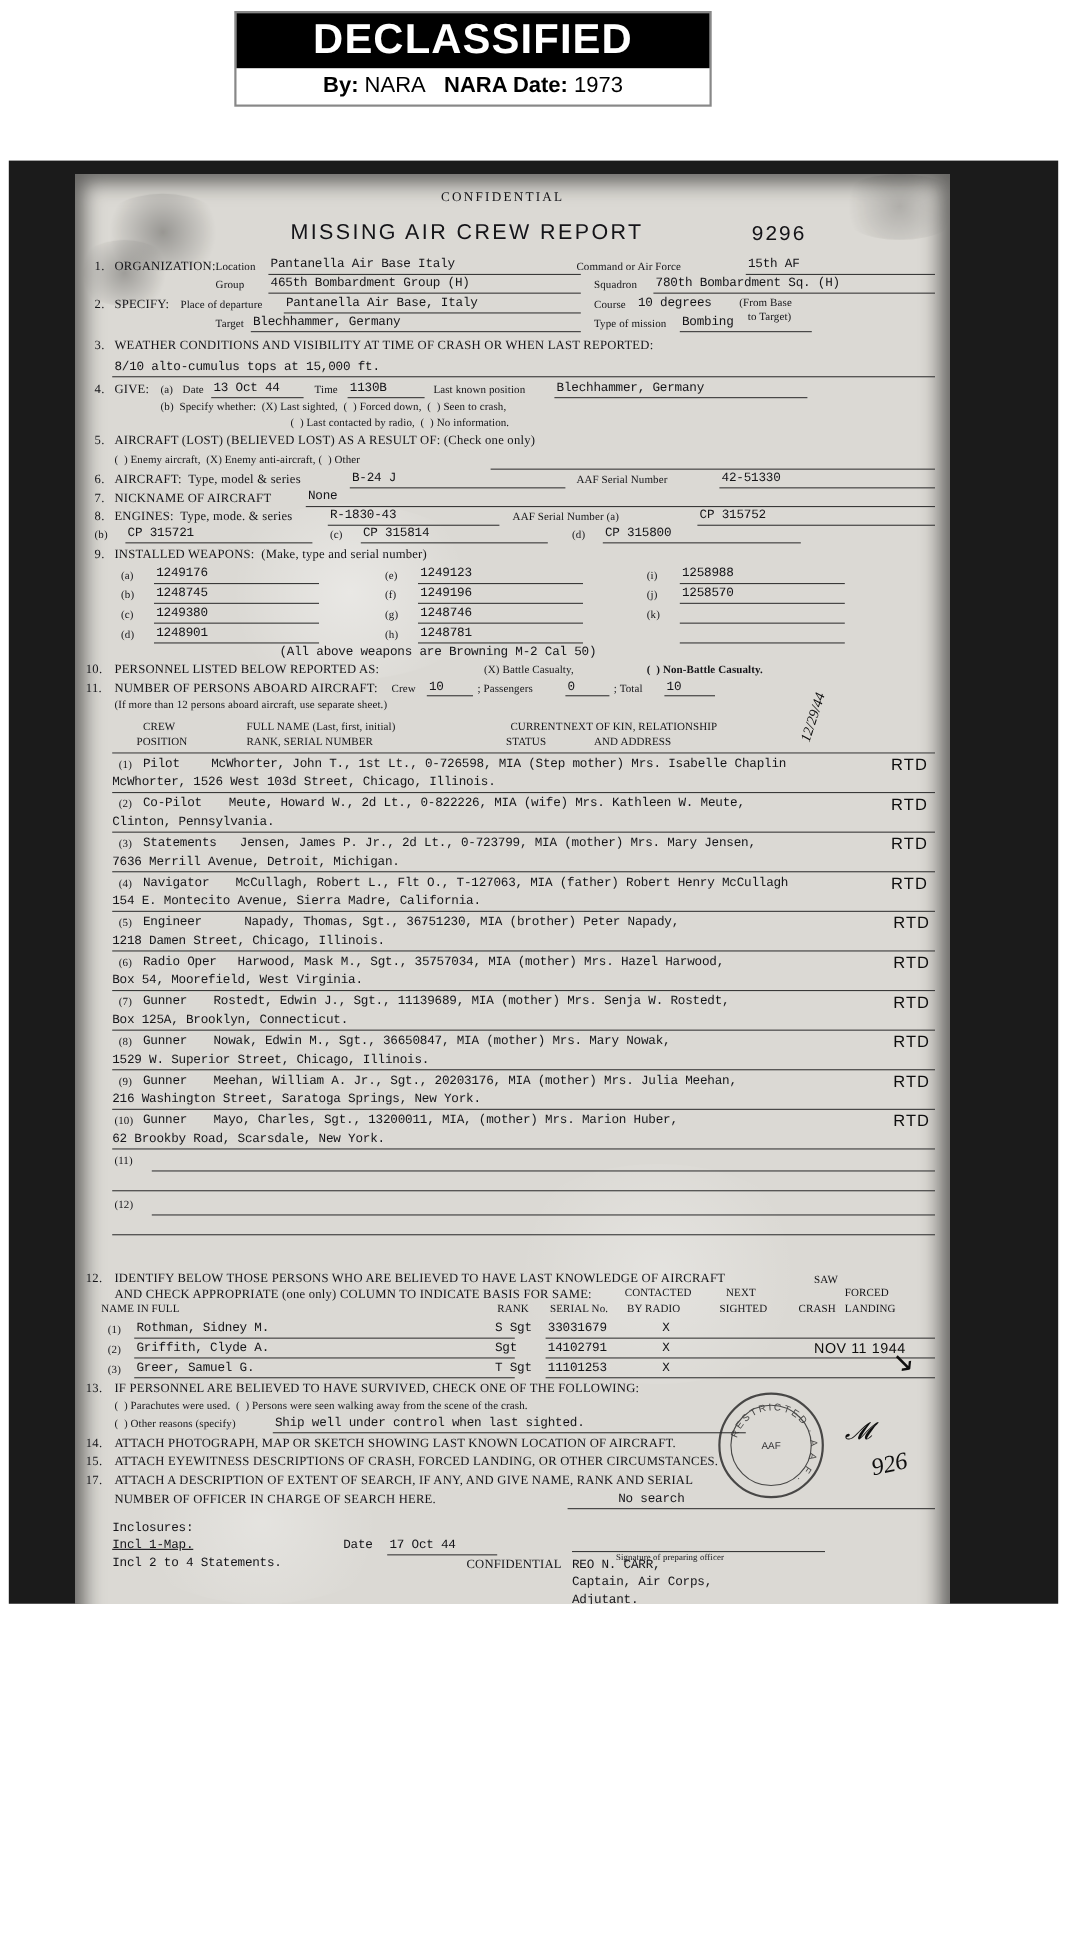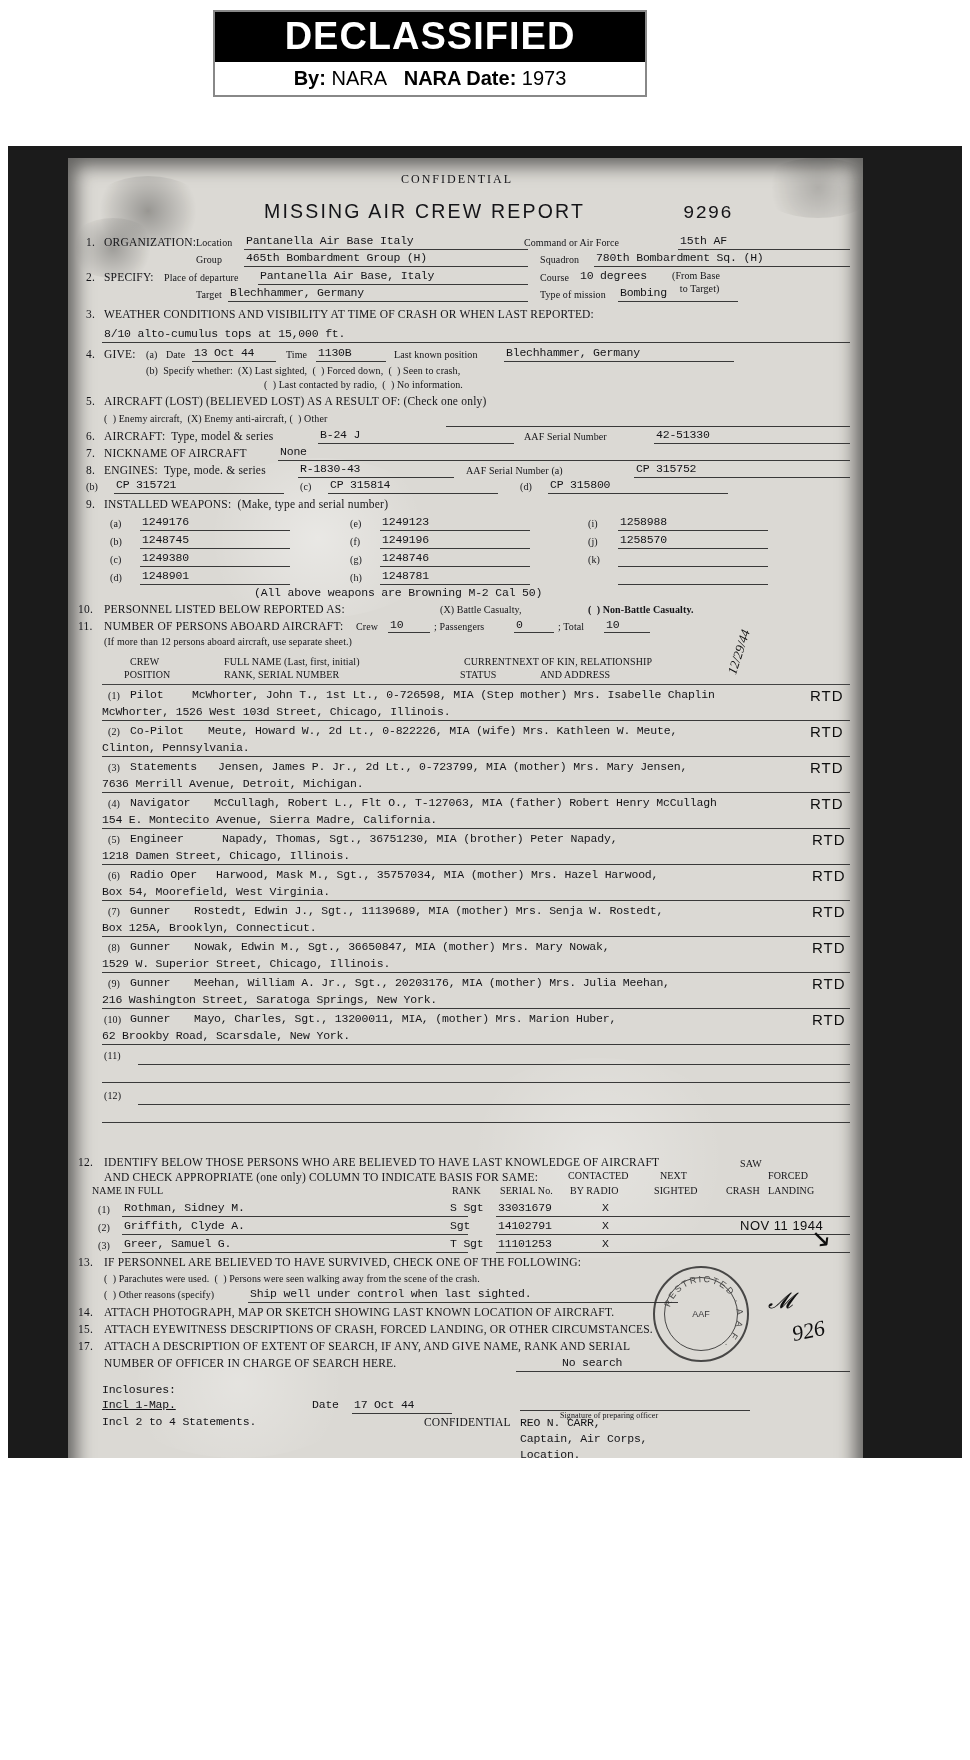--- a/index.html
+++ b/index.html
@@ -391,21 +391,21 @@
         <div class="abs tw" style="left:34px;top:1240px;text-decoration:underline;">Incl 1-Map.</div>
         <div class="abs tw" style="left:34px;top:1257px;">Incl 2 to 4 Statements.</div>
         <div class="abs tw" style="left:244px;top:1240px;">Date</div>
         <div class="abs tw" style="left:286px;top:1240px;">17 Oct 44</div>
         <div class="rule" style="left:284px;top:1255px;width:100px;"></div>
         <div class="abs pr" style="left:356px;top:1258px;">CONFIDENTIAL</div>
         <div class="rule" style="left:452px;top:1252px;width:230px;"></div>
         <div class="abs prs" style="left:492px;top:1253px;font-size:8px;">Signature of preparing officer</div>
         <div class="abs tw" style="left:452px;top:1258px;">REO N. CARR,</div>
         <div class="abs tw" style="left:452px;top:1274px;">Captain, Air Corps,</div>
-        <div class="abs tw" style="left:452px;top:1290px;">Location.</div>
+        <div class="abs tw" style="left:452px;top:1290px;">Adjutant.</div>
 
         <div id="sig">
           <svg width="170" height="34" viewBox="0 0 170 34">
             <path d="M4 26 C14 6,22 4,26 14 C30 24,24 30,20 26 C30 22,40 8,48 16 C54 22,48 30,46 24 C56 12,70 6,78 18 C84 28,76 30,74 24 C86 10,100 4,112 14 C120 22,112 30,110 24 C124 12,140 10,166 20" fill="none" stroke="#111" stroke-width="2.1" stroke-linecap="round"></path>
           </svg>
         </div>
 
         <div class="hw" style="left:648px;top:486px;font-size:13px;transform:rotate(-72deg);">12/29/44</div>
         <div class="hw" style="left:700px;top:1130px;font-size:22px;">𝓜</div>
         <div class="hw" style="left:740px;top:1065px;font-size:26px;transform:rotate(-8deg);">↘</div>

